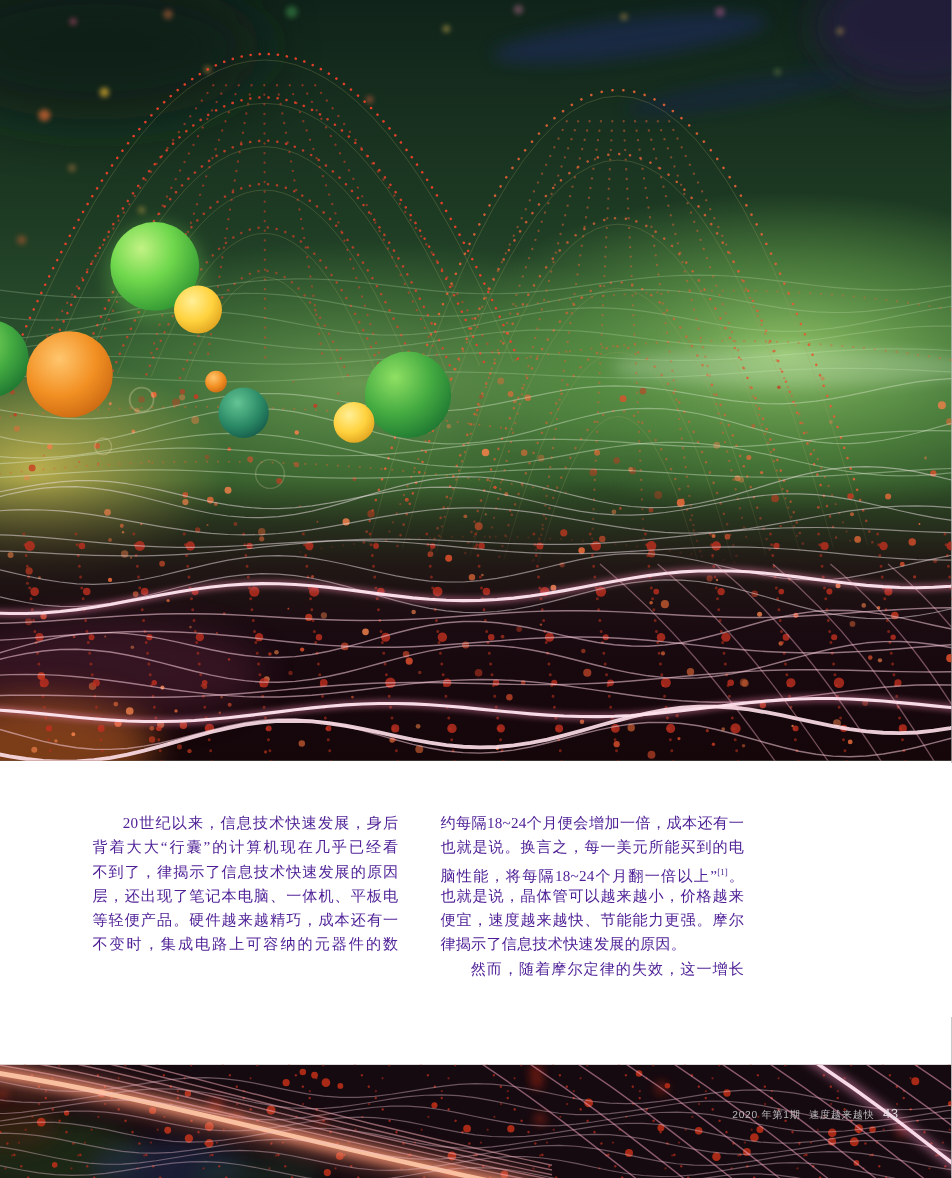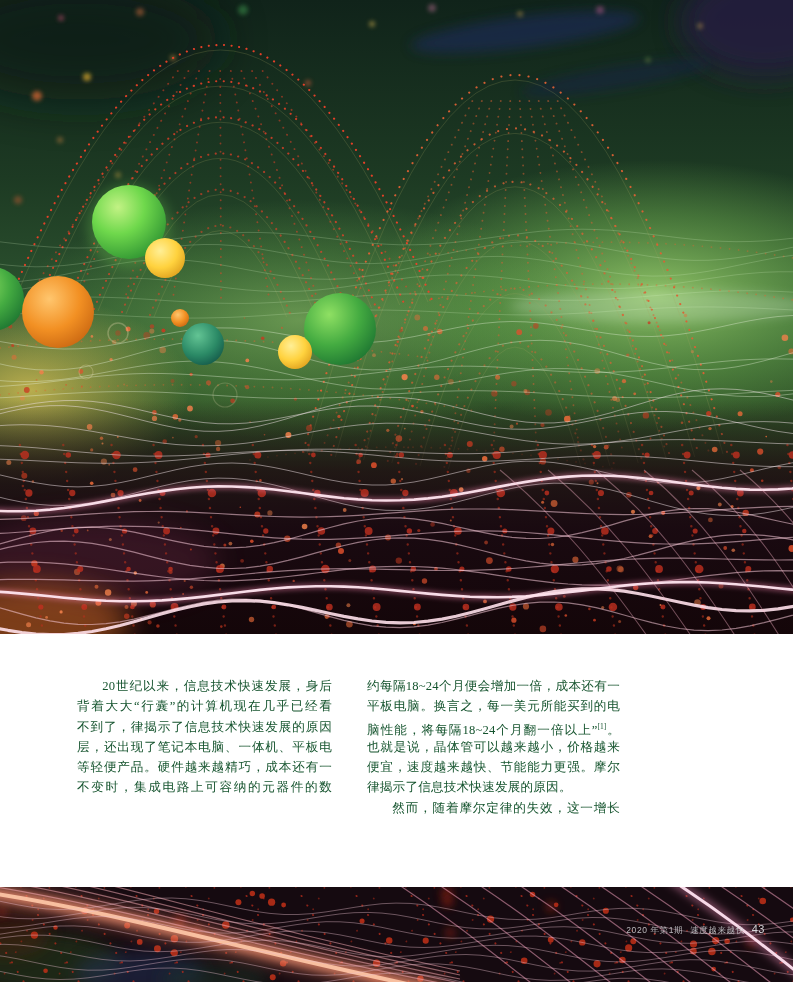--- a/index.html
+++ b/index.html
@@ -1,31 +1,31 @@
 <!DOCTYPE html>
 <html><head>
 <meta charset="utf-8">
 <style>
   html,body{margin:0;padding:0;background:#9a9a9a;}
   .page{position:relative;width:793px;height:982px;background:#ffffff;overflow:hidden;
         font-family:"Liberation Serif","DejaVu Serif",serif;}
   .hero{position:absolute;left:0;top:0;width:793px;height:634px;overflow:hidden;}
   .hero svg{display:block;}
-  .article{position:absolute;left:0;top:676px;width:793px;height:150px;color:#14532d;}
+  .article{position:absolute;left:0;top:676px;width:793px;height:150px;color:#4c1d95;}
   .col{position:absolute;top:0;font-size:12.6px;}
   .col-left{left:77px;width:255px;}
   .col-right{left:367px;width:253px;}
   .line{height:20.3px;line-height:20.3px;text-align:justify;text-align-last:justify;
         overflow:hidden;letter-spacing:0.2px;}
   .line.indent{text-indent:2em;}
   .line.end{text-align-last:left;}
   .ref{font-size:7.5px;letter-spacing:0;}
   .strip{position:absolute;left:0;top:887px;width:793px;height:95px;overflow:hidden;}
   .strip svg{display:block;}
-  .footer-meta{position:absolute;right:28px;top:36px;display:flex;align-items:baseline;gap:7px;
+  .footer-meta{position:absolute;right:44px;top:36px;display:flex;align-items:baseline;gap:7px;
         font-family:"Liberation Sans","DejaVu Sans",sans-serif;color:rgba(206,206,210,0.88);}
   .footer-issue,.footer-journal{font-size:8.5px;letter-spacing:0.6px;}
   .footer-page{font-size:11px;color:rgba(222,222,226,0.95);letter-spacing:0.5px;}
 </style>
 </head>
 <body>
 
 <div class="page">
 
   <div class="hero">
@@ -580,21 +580,21 @@
     <div class="col col-left">
       <div class="line indent">20世纪以来，信息技术快速发展，身后</div>
       <div class="line">背着大大“行囊”的计算机现在几乎已经看</div>
       <div class="line">不到了，律揭示了信息技术快速发展的原因</div>
       <div class="line">层，还出现了笔记本电脑、一体机、平板电脑</div>
       <div class="line">等轻便产品。硬件越来越精巧，成本还有一</div>
       <div class="line">不变时，集成电路上可容纳的元器件的数目，</div>
     </div>
     <div class="col col-right">
       <div class="line">约每隔18~24个月便会增加一倍，成本还有一</div>
-      <div class="line">平板电脑。换言之，每一美元所能买到的电</div>
+      <div class="line">也就是说。换言之，每一美元所能买到的电</div>
       <div class="line"><span>脑性能，将每隔18~24个月翻一倍以上”</span><sup class="ref">[1]</sup><span>。</span></div>
       <div class="line">也就是说，晶体管可以越来越小，价格越来越</div>
       <div class="line">便宜，速度越来越快、节能能力更强。摩尔定</div>
       <div class="line end">律揭示了信息技术快速发展的原因。</div>
       <div class="line indent">然而，随着摩尔定律的失效，这一增长放</div>
     </div>
   </div>
 
   <div class="strip">
     <svg id="stripSvg" width="793" height="95" viewBox="0 0 793 95">

